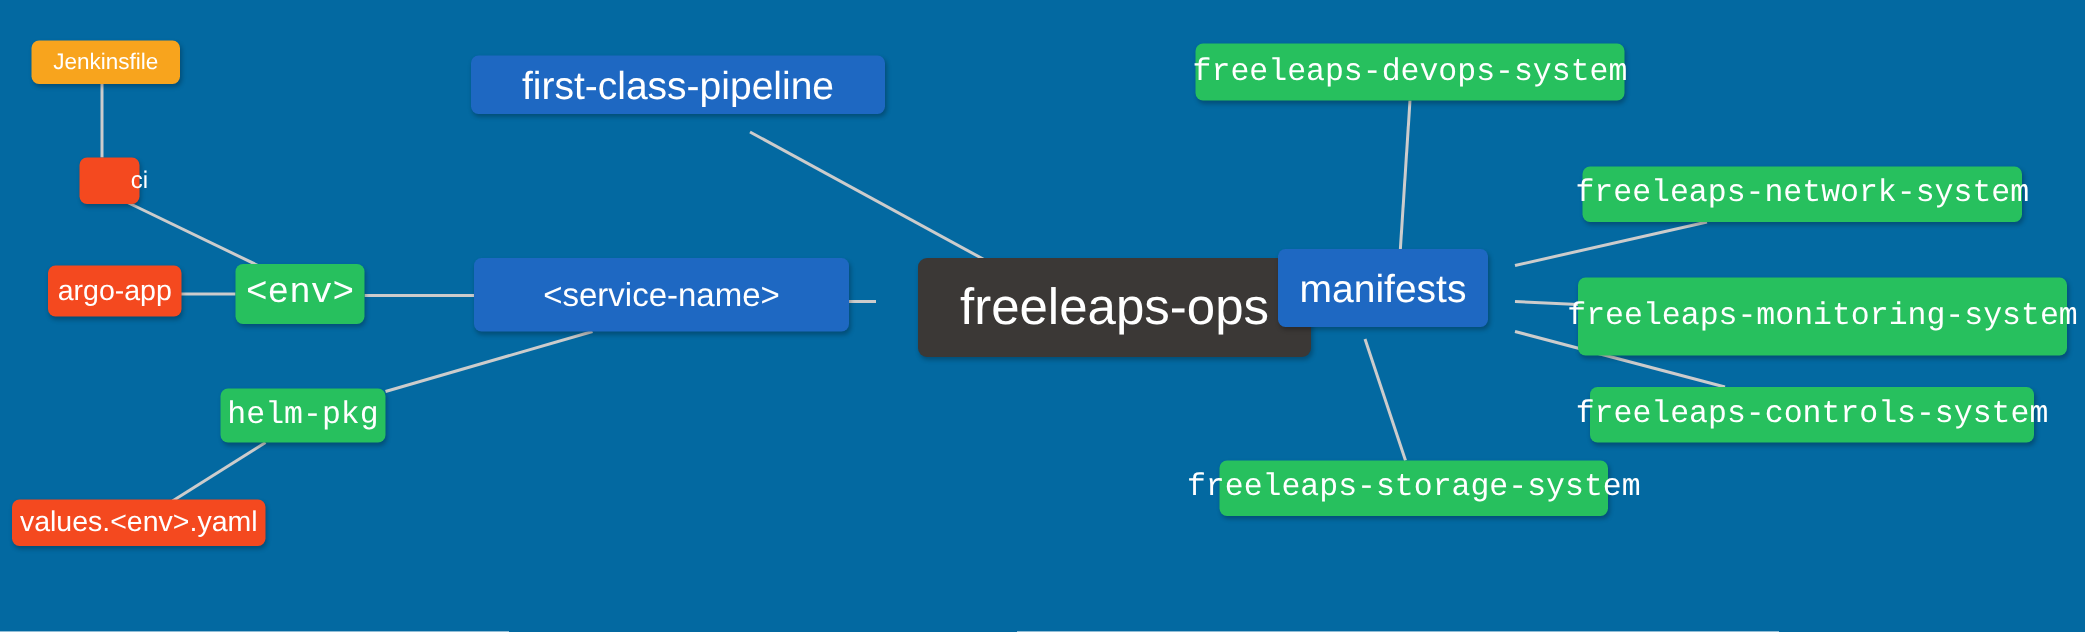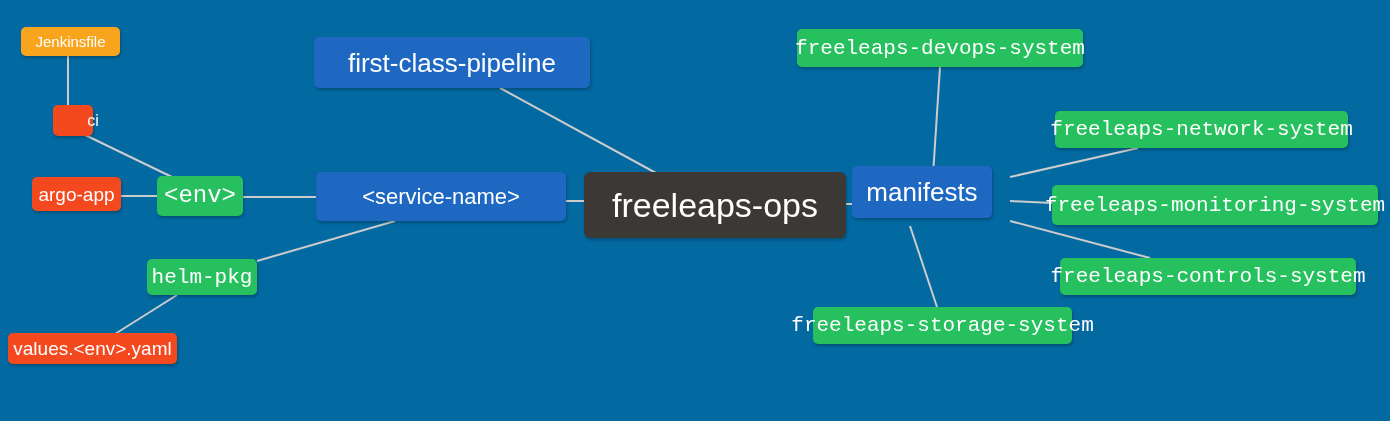--- a/index.html
+++ b/index.html
@@ -72,31 +72,31 @@
   <div class="node red" style="left:53px;  top:105px; width:31px;  height:31px; font-size:16px;padding-left:40px;">ci</div>
 
   <div class="node red" style="left:32px;  top:177px; width:89px;  height:34px; font-size:19px;">argo-app</div>
 
   <div class="node green" style="left:157px; top:176px; width:86px;  height:40px; font-size:24px;">&lt;env&gt;</div>
 
   <div class="node green" style="left:147px; top:259px; width:110px; height:36px; font-size:21px;">helm-pkg</div>
 
   <div class="node red" style="left:8px;   top:333px; width:169px; height:31px; font-size:19px;">values.&lt;env&gt;.yaml</div>
 
-  <div class="node blue" style="left:314px; top:37px;  width:276px; height:51px; font-size:26px;">first-class-pipeline</div>
+  <div class="node blue" style="left:314px; top:37px;  width:276px; height:39px; font-size:26px;">first-class-pipeline</div>
 
   <div class="node blue" style="left:316px; top:172px; width:250px; height:49px; font-size:22px;">&lt;service-name&gt;</div>
 
-  <div class="node dark" style="left:584px; top:172px; width:262px; height:66px; font-size:34px;">freeleaps-ops</div>
+  <div class="node dark" style="left:612px; top:172px; width:262px; height:66px; font-size:34px;">freeleaps-ops</div>
 
   <div class="node blue" style="left:852px; top:166px; width:140px; height:52px; font-size:26px;">manifests</div>
 
   <div class="node green" style="left:797px; top:29px;  width:286px; height:38px; font-size:21px;">freeleaps-devops-system</div>
 
   <div class="node green" style="left:1055px; top:111px; width:293px; height:37px; font-size:21px;">freeleaps-network-system</div>
 
-  <div class="node green" style="left:1052px; top:185px; width:326px; height:40px; font-size:21px;">freeleaps-monitoring-system</div>
+  <div class="node green" style="left:1052px; top:185px; width:326px; height:52px; font-size:21px;">freeleaps-monitoring-system</div>
 
   <div class="node green" style="left:1060px; top:258px; width:296px; height:37px; font-size:21px;">freeleaps-controls-system</div>
 
   <div class="node green" style="left:813px; top:307px; width:259px; height:37px; font-size:21px;">freeleaps-storage-system</div>
 
 </div>
 
 </body></html>

